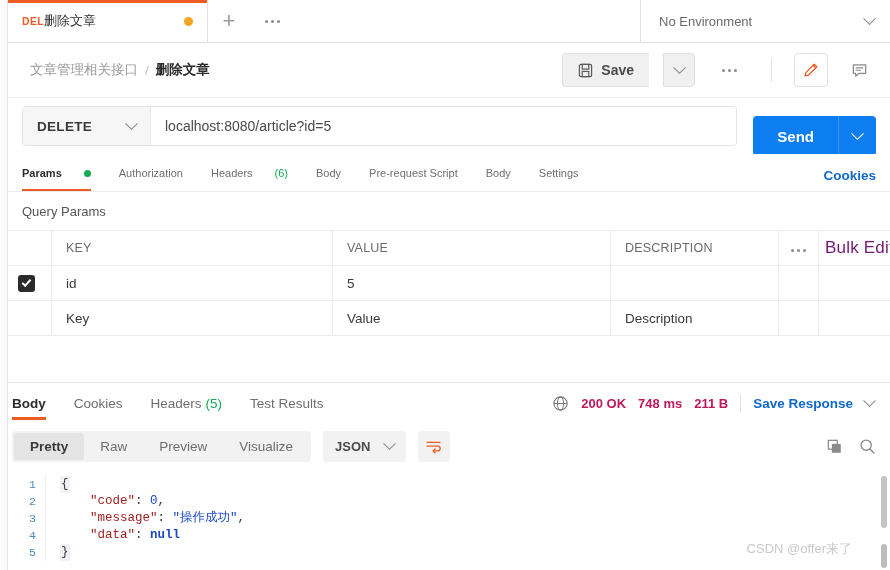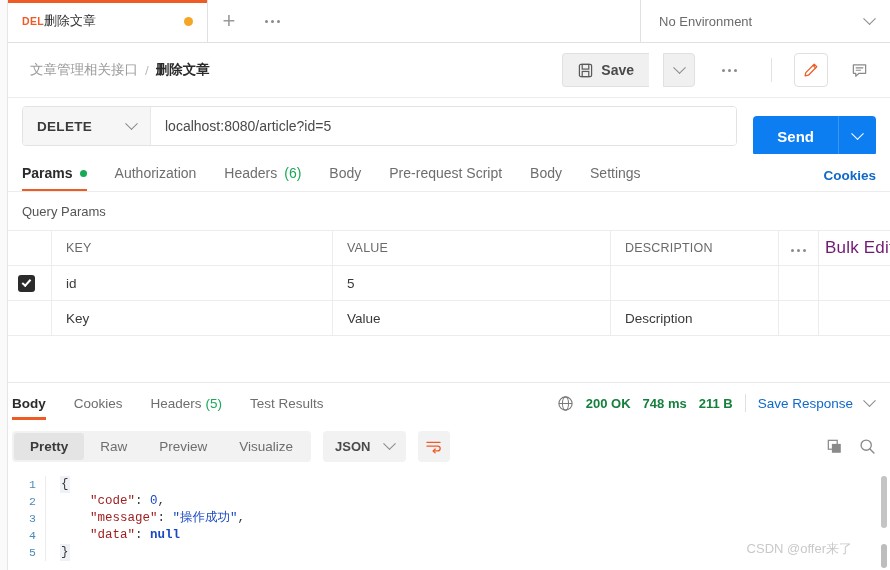--- a/index.html
+++ b/index.html
@@ -112,22 +112,22 @@
   .send-main { display: flex; align-items: center; padding: 0 24px; font-size: 15px; font-weight: 700; color: #fff; }
   .send-caret { width: 38px; display: flex; align-items: center; justify-content: center; border-left: 1px solid #3a96f5; }
   .chev-white { width: 9px; height: 9px; border-right: 1.7px solid #ffffff; border-bottom: 1.7px solid #ffffff; transform: rotate(45deg) translate(-2px,-2px); }
 
   
   .reqtabs {
     height: 38px; display: flex; align-items: flex-end; gap: 0;
     padding: 0 14px 0 22px; border-bottom: 1px solid #ececec; background: #fff;
   }
   .rtab {
-    position: relative; display: flex; align-items: center; gap: 7px;
-    height: 36px; padding: 0 14px; font-size: 14px; color: #6e6e6e; cursor: pointer; white-space: nowrap;
+    position: relative; display: flex; align-items: center; gap: 22px;
+    height: 36px; padding: 0 14px; font-size: 11px; color: #6e6e6e; cursor: pointer; white-space: nowrap;
   }
   .rtab:first-child { padding-left: 0; }
   .rtab.active { color: #2b2b2b; font-weight: 700; }
   .rtab.active::after {
     content: ""; position: absolute; left: 0; right: 14px; bottom: 0; height: 2.5px; background: #ef5b25;
   }
   .rtab.active:first-child::after { left: 0; right: 14px; }
   .green-dot { width: 7px; height: 7px; border-radius: 50%; background: #18a957; display: inline-block; }
   .count-green { color: #18a957; font-weight: 400; }
   .cookies-link { margin-left: auto; font-size: 13.5px; color: #1068c9; font-weight: 700; cursor: pointer; padding-bottom: 8px; }
@@ -170,23 +170,23 @@
   .restab {
     position: relative; display: flex; align-items: center; gap: 4px;
     height: 39px; padding: 0 14px; font-size: 13.5px; color: #6e6e6e; cursor: pointer;
   }
   .restab:first-child { padding-left: 0; }
   .restab.active { color: #2b2b2b; font-weight: 700; }
   .restab.active::after {
     content: ""; position: absolute; left: 0; right: 14px; bottom: 3px; height: 2.5px; background: #ef5b25;
   }
   .status-wrap { margin-left: auto; display: flex; align-items: center; gap: 12px; padding-right: 4px; }
-  .stat-green { font-size: 13px; color: #15803d; font-weight: 700; }
+  .stat-green { font-size: 13px; color: #be185d; font-weight: 700; }
   .sdiv { width: 1px; height: 18px; background: #e0e0e0; }
-  .save-resp { font-size: 13.5px; color: #1068c9; font-weight: 400; cursor: pointer; text-align: center; }
+  .save-resp { font-size: 13.5px; color: #1068c9; font-weight: 700; cursor: pointer; text-align: center; }
 
   .fmtbar { height: 47px; display: flex; align-items: center; padding: 0 14px 0 12px; background: #fff; }
   .seg { display: flex; align-items: center; background: #f2f2f2; border-radius: 4px; height: 31px; padding: 2px; }
   .seg-item { padding: 0 16px; height: 27px; display: flex; align-items: center; font-size: 13.5px; color: #6e6e6e; border-radius: 3px; cursor: pointer; }
   .seg-item.sel { background: #e4e4e4; color: #3a3a3a; font-weight: 700; }
   .lang-box {
     margin-left: 12px; height: 31px; display: flex; align-items: center; gap: 14px;
     background: #f2f2f2; border-radius: 4px; padding: 0 12px; cursor: pointer;
   }
   .lang-txt { font-size: 13px; color: #4a4a4a; font-weight: 700; }

